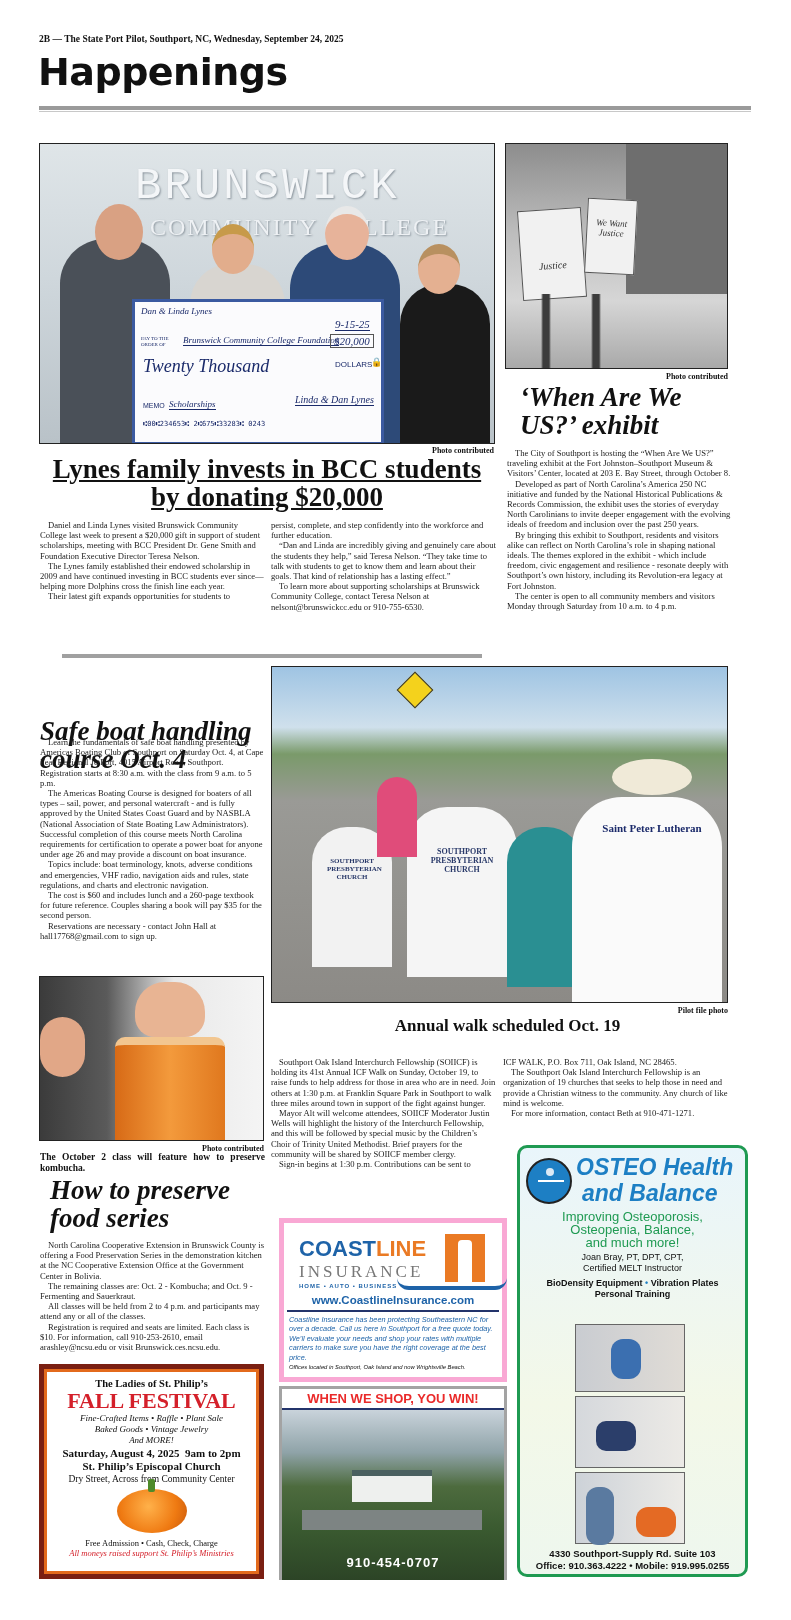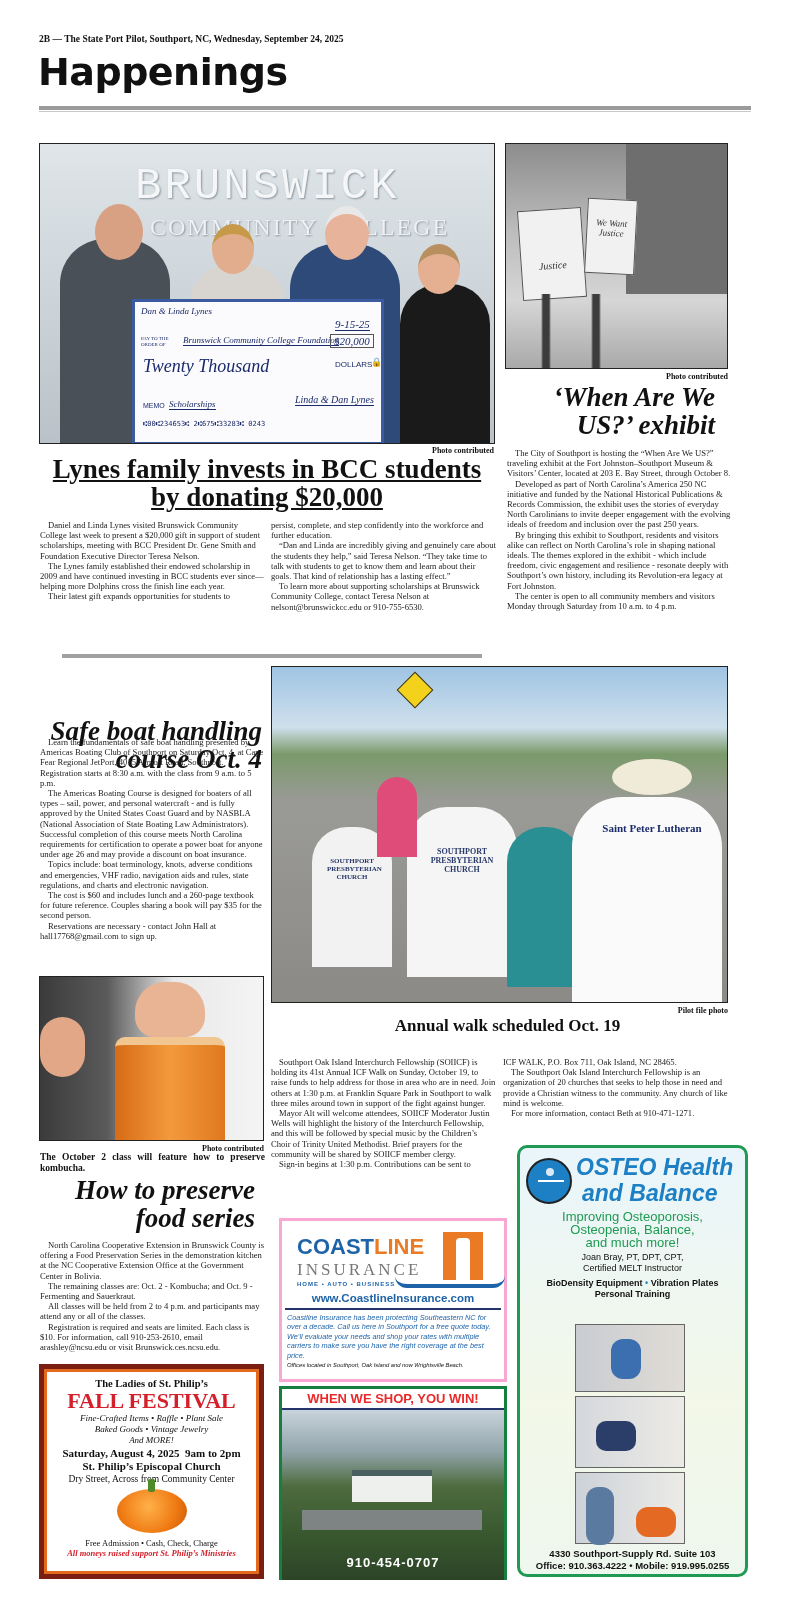--- a/index.html
+++ b/index.html
@@ -7,26 +7,26 @@
   .abs { position: absolute; }
   .folio { left: 39px; top: 34px; font-family: "Liberation Serif", serif; font-weight: bold; font-size: 9.5px; }
   .section-title { left: 38px; top: 50px; font-family: "DejaVu Sans", sans-serif; font-weight: bold; font-size: 38px; letter-spacing: -0.5px; }
   .rule-top { left: 39px; top: 106px; width: 712px; height: 4px; background: #9a9a9a; }
   .rule-top2 { left: 39px; top: 111px; width: 712px; height: 1px; background: #c8c8c8; }
   .photo { border: 1px solid #222; overflow: hidden; }
   .credit { font-family: "Liberation Serif", serif; font-weight: bold; font-size: 8px; text-align: right; }
   .body-text { font-family: "Liberation Serif", serif; font-size: 8.6px; line-height: 10.2px; color: #222; }
   .body-text p { text-indent: 8px; }
   .head-bold { font-family: "Liberation Serif", serif; font-weight: bold; text-align: center; line-height: 1.05; }
-  .head-ital { font-family: "Liberation Serif", serif; font-weight: bold; font-style: italic; text-align: right; line-height: 1.05; }
+  .head-ital { font-family: "Liberation Serif", serif; font-weight: bold; font-style: italic; text-align: left; line-height: 1.05; }
   .rule-mid { left: 62px; top: 654px; width: 420px; height: 4px; background: #a0a0a0; }
   .ad-fest { left: 39px; top: 1364px; width: 225px; height: 215px; background: #7a1f12; padding: 5px; }
   .ad-fest-inner { width: 100%; height: 100%; background: #fff; border: 3px solid #e36a1c; text-align: center; font-family: "Liberation Serif", serif; padding-top: 6px; }
-  .ad-coast { left: 279px; top: 1218px; width: 228px; height: 164px; border: 3px solid #f9a8d4; background: #fff; }
-  .ad-shop { left: 279px; top: 1386px; width: 228px; height: 194px; border: 3px solid #15803d; background: #fff; }
+  .ad-coast { left: 279px; top: 1218px; width: 228px; height: 164px; border: 5px solid #f9a8d4; background: #fff; }
+  .ad-shop { left: 279px; top: 1386px; width: 228px; height: 194px; border: 3px solid #a3a3a3; background: #fff; }
   .ad-osteo { left: 517px; top: 1145px; width: 231px; height: 432px; border: 3px solid #1f9a52; border-radius: 10px; background: linear-gradient(180deg,#e9f5fb 0%,#f3f8e8 60%,#eef7ee 100%); text-align: center; font-family: "Liberation Sans", sans-serif; overflow: hidden; }
 </style>
 </head>
 <body>
 
 <div class="abs folio">2B — The State Port Pilot, Southport, NC, Wednesday, September 24, 2025</div>
 <div class="abs section-title">Happenings</div>
 <div class="abs rule-top"></div>
 <div class="abs rule-top2"></div>
 
@@ -115,21 +115,21 @@
 </div>
 <div class="abs credit" style="left:560px;top:1006px;width:168px;">Pilot file photo</div>
 <div class="abs head-bold" style="left:290px;top:1017px;width:435px;font-size:17px;">Annual walk scheduled Oct. 19</div>
 <div class="abs body-text" style="left:271px;top:1057px;width:225px;">
   <p>Southport Oak Island Interchurch Fellowship (SOIICF) is holding its 41st Annual ICF Walk on Sunday, October 19, to raise funds to help address for those in area who are in need. Join others at 1:30 p.m. at Franklin Square Park in Southport to walk three miles around town in support of the fight against hunger.</p>
   <p>Mayor Alt will welcome attendees, SOIICF Moderator Justin Wells will highlight the history of the Interchurch Fellowship, and this will be followed by special music by the Children’s Choir of Trinity United Methodist. Brief prayers for the community will be shared by SOIICF member clergy.</p>
   <p>Sign-in begins at 1:30 p.m. Contributions can be sent to</p>
 </div>
 <div class="abs body-text" style="left:503px;top:1057px;width:225px;">
   <p style="text-indent:0;">ICF WALK, P.O. Box 711, Oak Island, NC 28465.</p>
-  <p>The Southport Oak Island Interchurch Fellowship is an organization of 20 churches that seeks to help those in need and provide a Christian witness to the community. Any church of like mind is welcome.</p>
+  <p>The Southport Oak Island Interchurch Fellowship is an organization of 19 churches that seeks to help those in need and provide a Christian witness to the community. Any church of like mind is welcome.</p>
   <p>For more information, contact Beth at 910-471-1271.</p>
 </div>
 
 <div class="abs photo" style="left:39px;top:976px;width:225px;height:165px;background:linear-gradient(90deg,#3b3b3b 0%,#5a5a5a 30%,#e9e9e9 60%,#f4f4f4 100%);">
   <div class="abs" style="left:75px;top:60px;width:110px;height:105px;background:linear-gradient(90deg,#d76a16,#f39a3c,#e0781e);border-radius:10px 10px 0 0;border-top:8px solid #f2c690;"></div>
   <div class="abs" style="left:95px;top:5px;width:70px;height:55px;background:#e8b493;border-radius:30px 30px 20px 20px;"></div>
   <div class="abs" style="left:0;top:40px;width:45px;height:60px;background:#e1a787;border-radius:25px;"></div>
 </div>
 <div class="abs credit" style="left:100px;top:1144px;width:164px;">Photo contributed</div>
 <div class="abs" style="left:40px;top:1152px;width:225px;font-family:'Liberation Serif',serif;font-weight:bold;font-size:9.5px;line-height:10.5px;text-align:justify;">The October 2 class will feature how to preserve kombucha.</div>
@@ -148,21 +148,21 @@
     <div style="font-style:italic;font-size:9px;line-height:11px;">Fine-Crafted Items • Raffle • Plant Sale</div>
     <div style="font-style:italic;font-size:9px;line-height:11px;">Baked Goods • Vintage Jewelry</div>
     <div style="font-style:italic;font-size:9px;line-height:11px;">And MORE!</div>
     <div style="font-weight:bold;font-size:11px;line-height:14px;white-space:pre;">Saturday, August 4, 2025  9am to 2pm</div>
     <div style="font-weight:bold;font-size:11px;line-height:13px;">St. Philip’s Episcopal Church</div>
     <div style="font-size:9.5px;line-height:12px;">Dry Street, Across from Community Center</div>
     <div style="margin:4px auto 0;width:70px;height:44px;border-radius:50%;background:radial-gradient(circle at 45% 40%,#ffb14a,#ef7a12 60%,#c7560a);position:relative;">
       <div style="position:absolute;left:31px;top:-10px;width:7px;height:13px;background:#4d8a2a;border-radius:2px;"></div>
     </div>
     <div style="font-size:8.5px;margin-top:5px;">Free Admission • Cash, Check, Charge</div>
-    <div style="font-size:8.5px;font-style:italic;color:#d4202a;font-weight:bold;">All moneys raised support St. Philip’s Ministries</div>
+    <div style="font-size:8.5px;font-style:italic;color:#d4202a;">All moneys raised support St. Philip’s Ministries</div>
   </div>
 </div>
 
 <div class="abs ad-coast">
   <div style="position:relative;height:86px;border-bottom:2px solid #23346b;margin:3px 3px 0;">
     <div class="abs" style="left:12px;top:12px;font-family:'Liberation Sans',sans-serif;font-weight:bold;font-size:22px;line-height:22px;">
       <span style="color:#1e63a8;">COAST</span><span style="color:#ea7a24;">LINE</span>
     </div>
     <div class="abs" style="left:12px;top:36px;font-family:'Liberation Serif',serif;font-size:17px;letter-spacing:3px;color:#777;">INSURANCE</div>
     <div class="abs" style="left:12px;top:57px;font-family:'Liberation Sans',sans-serif;font-weight:bold;font-size:6px;color:#1e63a8;letter-spacing:1px;">HOME • AUTO • BUSINESS</div>

